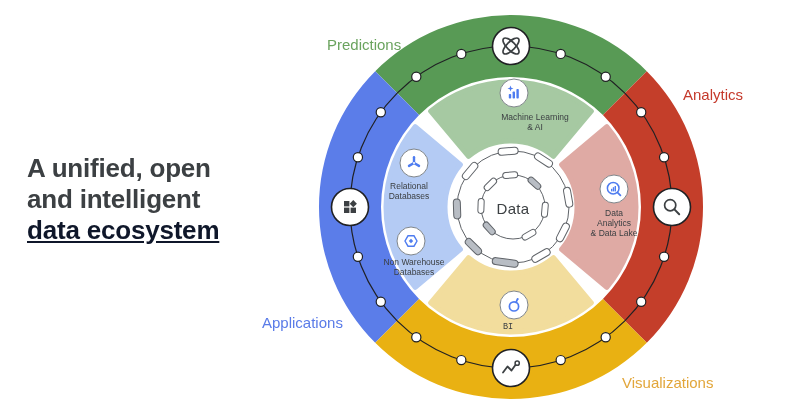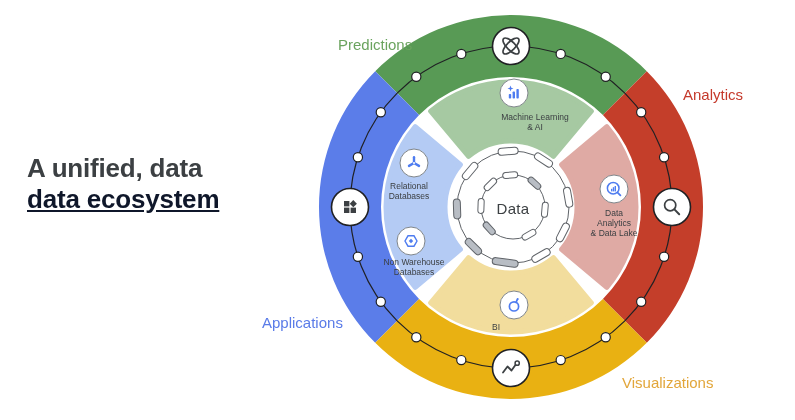--- a/index.html
+++ b/index.html
@@ -3,29 +3,29 @@
 <meta charset="utf-8">
 <style>
   html,body{margin:0;padding:0;background:#fff;}
   .stage{position:relative;width:795px;height:420px;background:#fff;overflow:hidden;
          font-family:"Liberation Sans",sans-serif;}
   .diagram-svg{position:absolute;left:0;top:0;}
   .headline{position:absolute;left:27px;top:153px;font-size:26px;font-weight:700;
             color:#3c4043;line-height:31px;letter-spacing:-0.2px;}
   .headline .accent{color:#0f172a;text-decoration:underline;}
   .outer-label{position:absolute;font-size:15px;font-weight:500;white-space:nowrap;}
-  .lbl-predictions{left:327px;top:36px;color:#6aa35e;margin-left:11px;}
+  .lbl-predictions{left:327px;top:36px;color:#6aa35e;}
   .lbl-analytics{left:683px;top:86px;color:#c5392b;text-align:center;}
   .lbl-applications{left:262px;top:314px;color:#5a7be8;}
   .lbl-visualizations{left:622px;top:374px;color:#e2a63a;}
   .inner-label{position:absolute;transform:translateX(-50%);text-align:center;
                font-size:8.5px;line-height:10px;color:#3c4043;white-space:nowrap;}
   .il-ml{left:514px;top:112px;margin-left:21px;}
   .il-dw{left:614px;top:208px;}
-  .il-bi{left:496px;top:322px;}
+  .il-bi{left:508px;top:322px;font-family:Liberation Mono, monospace;}
   .il-rel{left:409px;top:181px;}
   .il-nonrel{left:414px;top:257px;}
   .data-label{position:absolute;left:513px;top:208px;transform:translate(-50%,-50%);
               font-size:15px;color:#3c4043;letter-spacing:0.3px;}
 </style>
 </head>
 <body>
 
 <div class="stage">
 
@@ -163,21 +163,22 @@
     <g>
       <circle cx="411" cy="241" r="14" fill="#fff" stroke="#80868b" stroke-width="1"></circle>
       <g transform="translate(411 241)">
         <path d="M 6 0 L 3 -5.2 L -3 -5.2 L -6 0 L -3 5.2 L 3 5.2 Z" fill="none" stroke="#4e7cf0" stroke-width="1.4"></path>
         <path d="M 0 -2.2 L 2.2 0 L 0 2.2 L -2.2 0 Z" fill="#4e7cf0"></path>
       </g>
     </g>
   </svg>
 
   <div class="headline">
-    <div>A unified, data</div>
+    <div>A unified, open</div>
+    <div>and intelligent</div>
     <div class="accent">data ecosystem</div>
   </div>
 
   <div class="outer-label lbl-predictions">Predictions</div>
   <div class="outer-label lbl-analytics">Analytics</div>
   <div class="outer-label lbl-visualizations">Visualizations</div>
   <div class="outer-label lbl-applications">Applications</div>
 
   <div class="inner-label il-ml">
     <div>Machine Learning</div>

